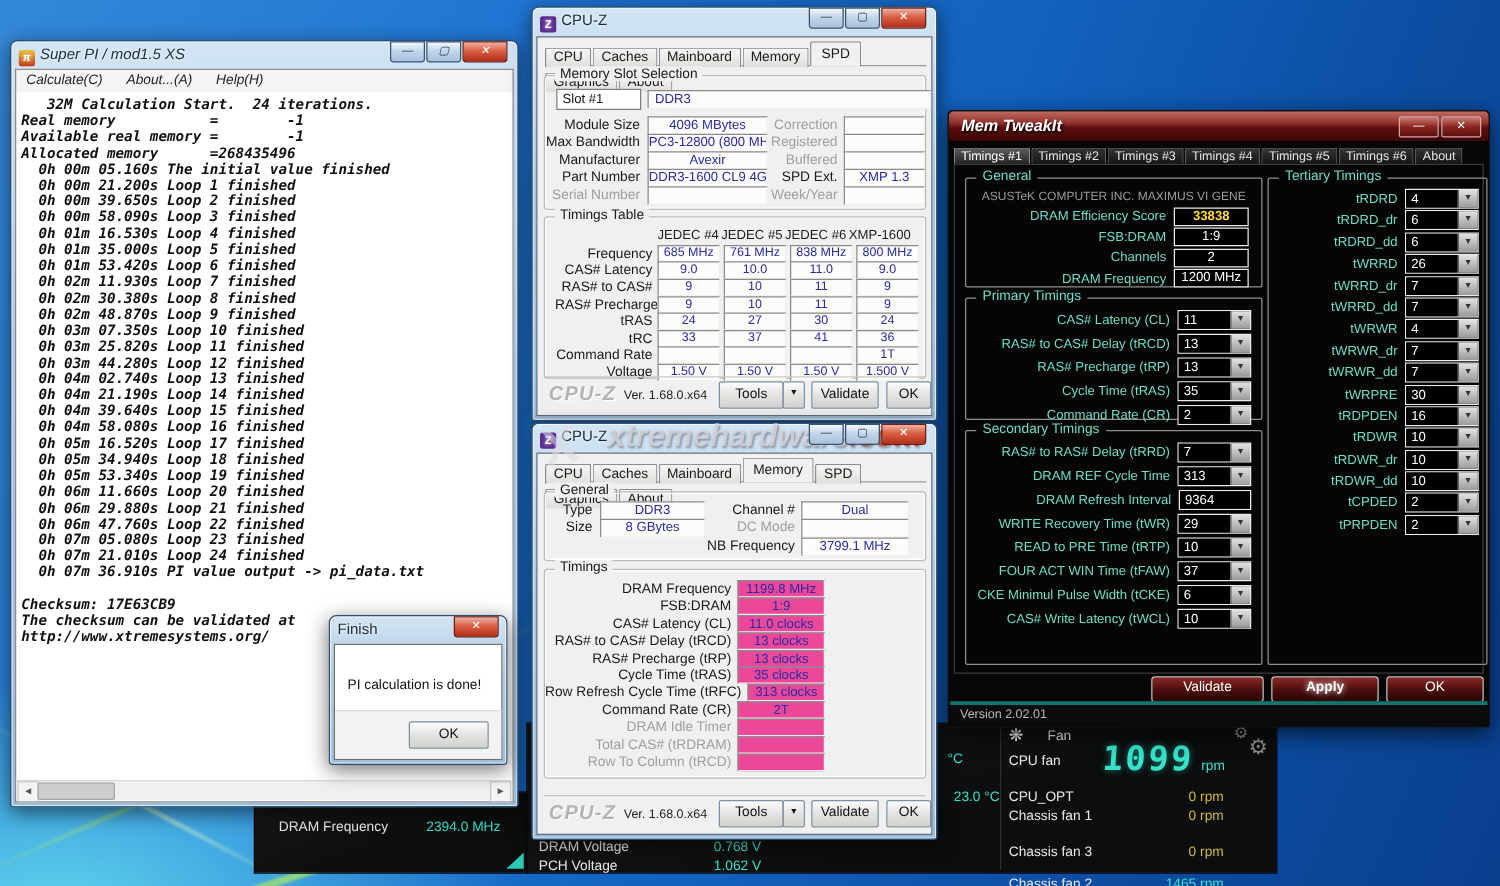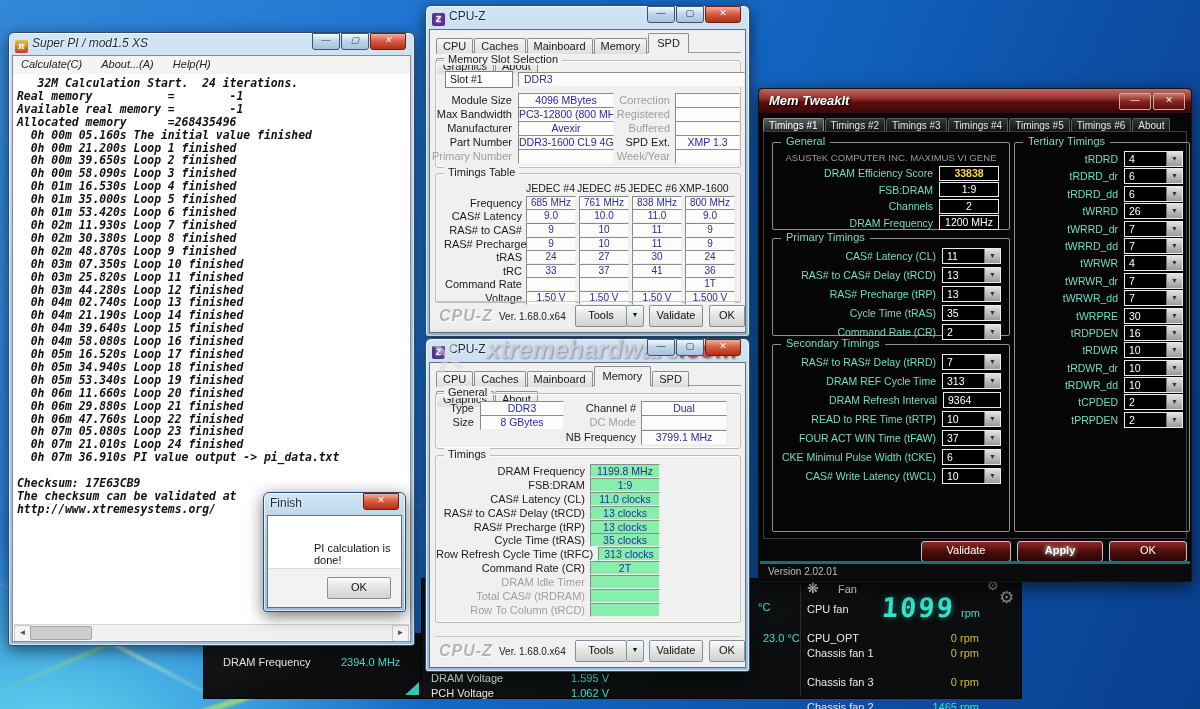--- a/index.html
+++ b/index.html
@@ -42,31 +42,31 @@
     color:#2a2aa4;font-size:10.5px;line-height:13px;text-align:center;white-space:nowrap;overflow:hidden;}
   .combo{position:absolute;height:15px;border:1px solid #7a7d84;background:#fff;font-size:10.5px;line-height:14px;padding-left:4px;color:#111;}
   .dim{color:#9e9e9e !important;}
   .cz-foot{position:absolute;left:5px;right:5px;bottom:4px;height:26px;border-top:1px solid #c6c6c2;}
   .cz-logo{position:absolute;left:4px;top:5px;font-size:16px;font-weight:bold;font-style:italic;color:#b3b3b0;letter-spacing:1px;text-shadow:1px 1px 0 #fff;}
   .cz-ver{position:absolute;left:64px;top:9px;font-size:10px;color:#222;}
   .btn97{position:absolute;top:3px;height:20px;border:1px solid #8090a0;border-radius:2px;
     background:linear-gradient(#fdfdfd,#e5e5e3 45%,#d2d2cf);font-size:11px;line-height:18px;text-align:center;color:#111;}
   .czt-row{display:flex;justify-content:flex-end;align-items:center;height:13.9px;margin-right:80px;}
   .czt-lab{font-size:11px;color:#1a1a1a;margin-right:5px;white-space:nowrap;}
-  .czt-val{width:68px;height:12px;border:1px solid;border-color:#898b8a #efefec #efefec #898b8a;background:#86efac;color:#2a2aa4;font-size:10.5px;line-height:12px;text-align:center;}
+  .czt-val{width:68px;height:12px;border:1px solid;border-color:#898b8a #efefec #efefec #898b8a;background:#ec4899;color:#2a2aa4;font-size:10.5px;line-height:12px;text-align:center;}
   .dimrows .czt-val{color:#9e9e9e;}
   .tt-row{display:flex;align-items:center;height:13.6px;margin-left:8px;}
   .tt-lab{width:78px;text-align:right;font-size:11px;color:#1a1a1a;margin-right:4px;white-space:nowrap;}
   .tt-cell{width:48px;height:12px;margin-right:3px;border:1px solid;border-color:#898b8a #efefec #efefec #898b8a;background:#fcfcfa;color:#2a2aa4;font-size:10px;line-height:12px;text-align:center;}
   .tt-head{width:48px;margin-right:3px;font-size:10.5px;text-align:center;color:#1a1a1a;white-space:nowrap;}
   .watermark{position:absolute;left:60px;top:-4px;font-size:25px;font-weight:bold;font-style:italic;color:rgba(215,215,222,.8);text-shadow:1px 1px 2px rgba(60,60,70,.5);pointer-events:none;z-index:9;}
   .watermark .wm2{color:rgba(200,70,50,.85);}
   .wmx{position:absolute;left:8px;top:-6px;font-size:42px;font-weight:bold;color:rgba(220,220,228,.55);transform:rotate(-12deg);pointer-events:none;z-index:9;}
   
-  .fin-body{position:absolute;left:3px;top:22px;right:3px;bottom:3px;background:#fff;border:1px solid #6f6f6f;padding-left:36px;}
+  .fin-body{position:absolute;left:3px;top:22px;right:3px;bottom:3px;background:#fff;border:1px solid #6f6f6f;}
   .fin-foot{position:absolute;left:0;right:0;bottom:0;height:38px;background:#f2f2f0;border-top:1px solid #dcdcdc;}
   
   .rog{position:absolute;background:#070707;border:1px solid #141414;border-radius:4px 4px 2px 2px;box-shadow:0 5px 18px rgba(0,0,0,.65);}
   .rog-title{position:absolute;left:0;top:0;right:0;height:24px;border-radius:4px 4px 0 0;
     background:linear-gradient(#c06a62 0%,#93302c 40%,#5d0f0d 55%,#3c0707 100%);border-bottom:1px solid #000;
     color:#fff;font-size:13px;font-weight:bold;font-style:italic;line-height:23px;padding-left:10px;text-shadow:1px 1px 2px #000;}
   .rog-cap{width:30px;height:15px;margin-left:2px;border:1px solid #caa;border-radius:2px;
     background:linear-gradient(#c87a72,#8c2420 50%,#5d0f0d);color:#fff;font-size:9px;line-height:13px;text-align:center;}
   .rog-tabs{position:absolute;left:4px;top:26px;right:4px;height:16px;}
   .rog-tab{display:inline-block;padding:1px 5px 2px;font-size:10px;color:#e4e4e4;border:1px solid #5c5c5c;border-bottom:none;
@@ -117,21 +117,21 @@
     <span class="mon-lab" style="left:19px;top:22px;">DRAM Frequency</span>
     <span class="mon-lab teal" style="left:137px;top:22px;"><span>2394.0</span> <span>MHz</span></span>
     <span class="tri" style="right:3px;bottom:3px;"></span>
   </div>
 
   <div class="blackpanel" style="left:421px;top:578px;width:599px;height:119px;z-index:1;">
     <span class="vdiv" style="left:378px;"></span>
 
     <div class="volt-row" style="left:9px;top:93px;">
       <span class="fl">DRAM Voltage</span>
-      <span class="fv"><span>1.595</span> <span>V</span></span>
+      <span class="fv"><span>0.768</span> <span>V</span></span>
     </div>
     <div class="volt-row" style="left:9px;top:108px;">
       <span class="fl">PCH Voltage</span>
       <span class="fv"><span>1.062</span> <span>V</span></span>
     </div>
 
     <span class="seg" style="position:absolute;left:305px;top:14px;font-size:24px;">0</span>
     <span class="mon-lab teal" style="left:336px;top:22px;">°C</span>
     <span class="mon-lab teal" style="left:341px;top:53px;">23.0 °C</span>
 
@@ -270,20 +270,27 @@
               </span>
             </div>
 
             <div class="mt-row noarrow">
               <span class="mt-lab">DRAM Refresh Interval</span>
               <span class="mt-combo">
                 <span class="mt-val">9364</span>
               </span>
             </div>
 
+            <div class="mt-row">
+              <span class="mt-lab">WRITE Recovery Time (tWR)</span>
+              <span class="mt-combo">
+                <span class="mt-val">29</span>
+                <span class="mt-arrow">▼</span>
+              </span>
+            </div>
 
             <div class="mt-row">
               <span class="mt-lab">READ to PRE Time (tRTP)</span>
               <span class="mt-combo">
                 <span class="mt-val">10</span>
                 <span class="mt-arrow">▼</span>
               </span>
             </div>
 
             <div class="mt-row">
@@ -542,21 +549,21 @@
       <span class="lab" style="left:0;top:92px;width:82px;">Manufacturer</span>
       <span class="cz-box" style="left:88px;top:91px;width:94px;">Avexir</span>
       <span class="lab dim" style="left:160px;top:92px;width:80px;">Buffered</span>
       <span class="cz-box" style="left:245px;top:91px;width:63px;"></span>
 
       <span class="lab" style="left:0;top:106px;width:82px;">Part Number</span>
       <span class="cz-box" style="left:88px;top:105px;width:94px;">DDR3-1600 CL9 4GB</span>
       <span class="lab" style="left:160px;top:106px;width:80px;">SPD Ext.</span>
       <span class="cz-box" style="left:245px;top:105px;width:63px;">XMP 1.3</span>
 
-      <span class="lab dim" style="left:0;top:120px;width:82px;">Primary Number</span>
+      <span class="lab dim" style="left:0;top:120px;width:82px;">Serial Number</span>
       <span class="cz-box" style="left:88px;top:119px;width:94px;"></span>
       <span class="lab dim" style="left:160px;top:120px;width:80px;">Week/Year</span>
       <span class="cz-box" style="left:245px;top:119px;width:63px;"></span>
 
       <div class="grp" style="left:5px;top:143px;width:304px;height:128px;">
         <span class="gtitle">Timings Table</span>
         <div style="display:flex;margin:8px 0 2px 90px;">
 
         <span class="tt-head">JEDEC #4</span>
             <span class="tt-head">JEDEC #5</span>

